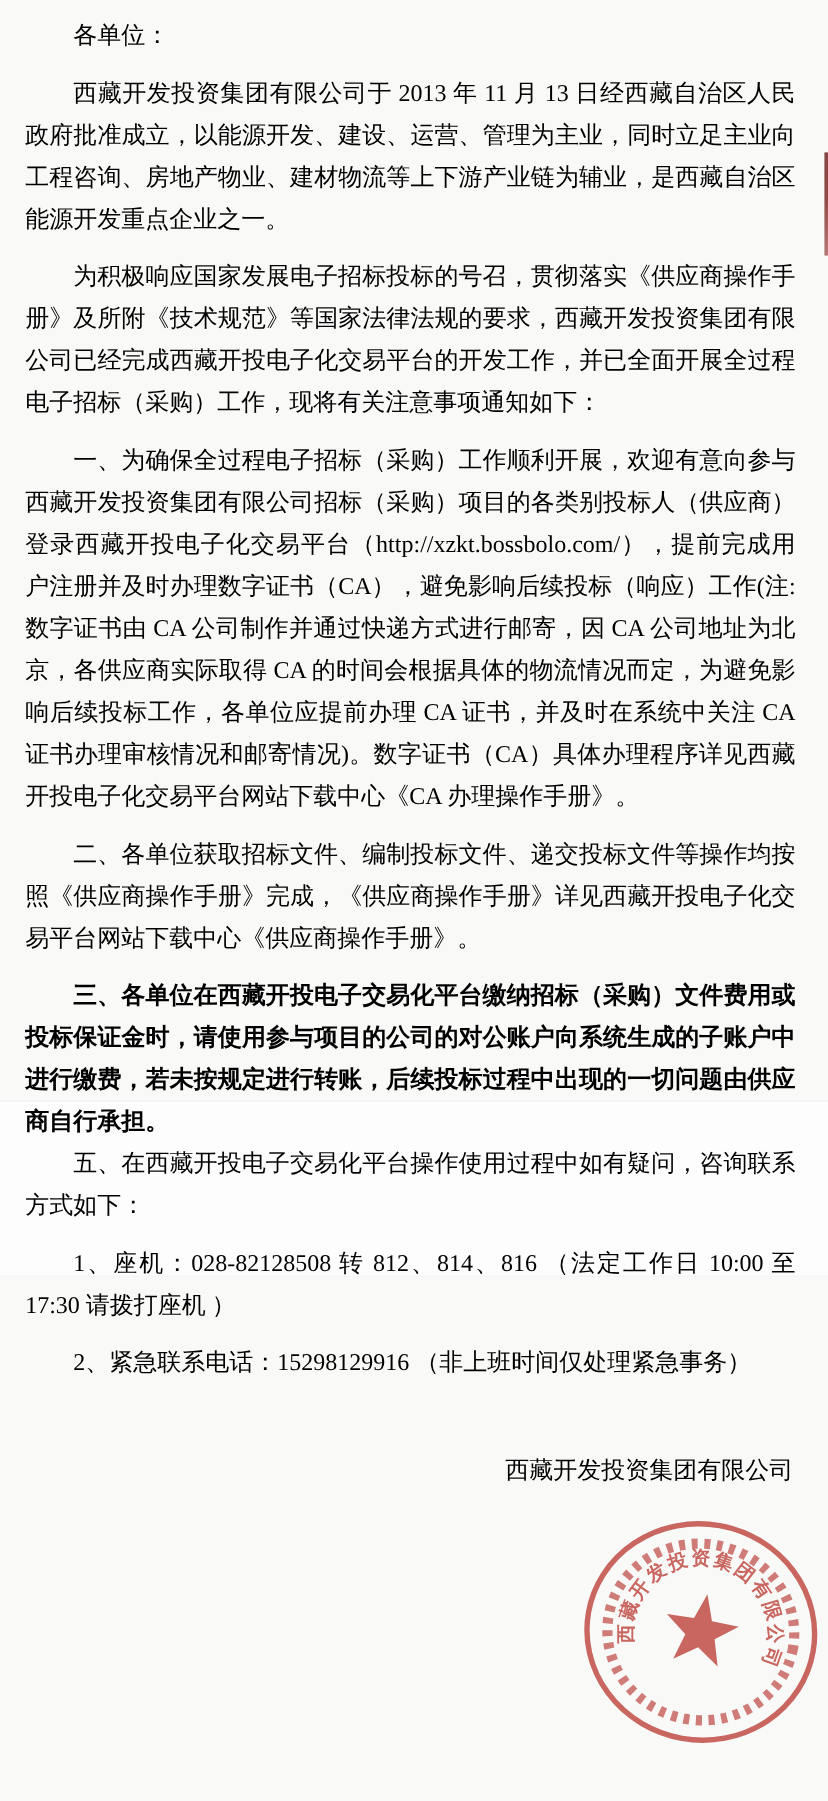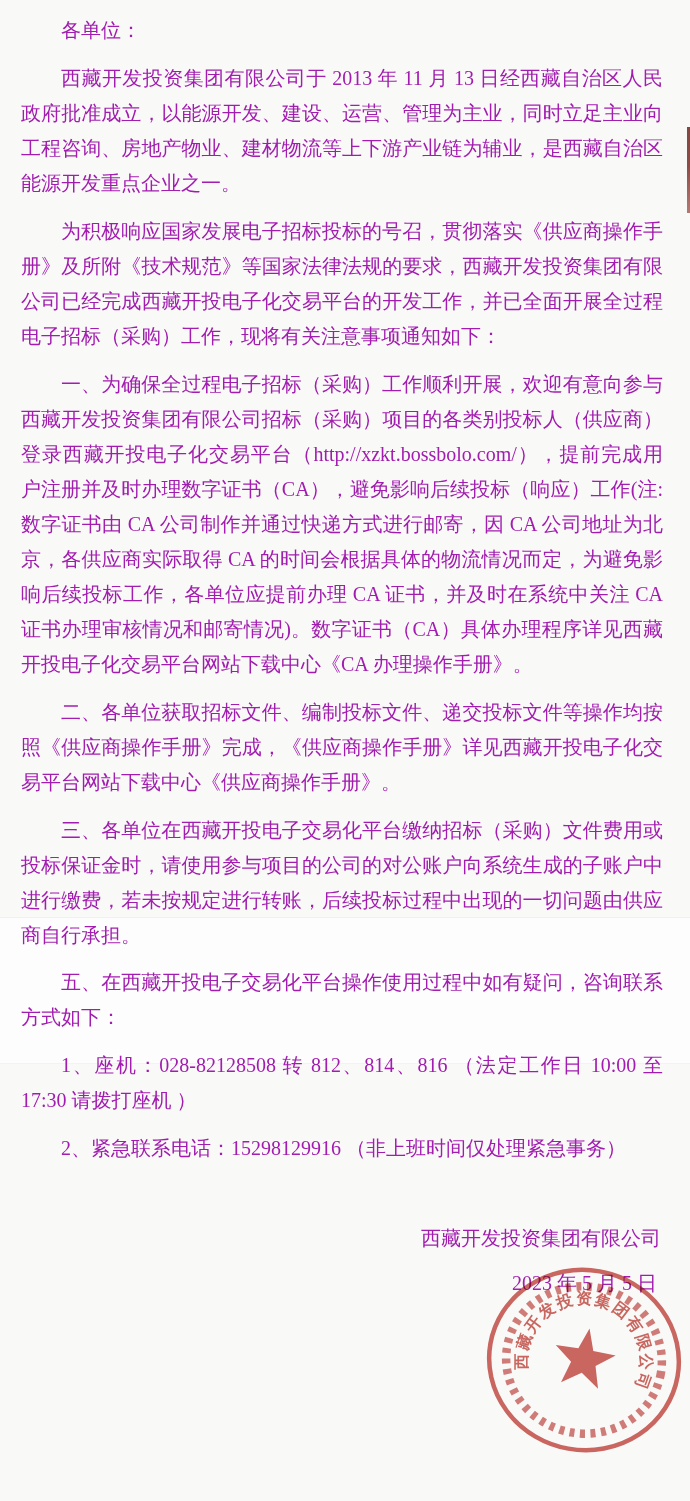--- a/index.html
+++ b/index.html
@@ -3,40 +3,40 @@
 <meta charset="utf-8">
 <style>
   html,body{margin:0;padding:0;background:#e8e8e8;}
   .page{
     position:relative;
     width:690px;height:1501px;
     margin:0 auto;
     background:#f9f9f8;
     overflow:hidden;
     font-family:"Liberation Serif","DejaVu Serif",serif;
-    color:#a21caf;
+    color:#000000;
   }
   
   .scan-band{
     position:absolute;left:0;top:917px;width:690px;height:145px;
     background:#fdfdfe;border-top:1px solid #f1f1f0;border-bottom:1px solid #f3f3f2;
   }
   
   .edge-artifact{
     position:absolute;right:0;top:127px;width:3px;height:86px;
     background:linear-gradient(#6e2721 0%, #7c2d26 45%, #a8625c 100%);
     opacity:.85;
   }
   .doc{
     position:absolute;left:21px;top:13px;width:642px;
     font-size:20px;line-height:35px;text-align:justify;
     z-index:1;
   }
   .para{margin:0 0 13px;text-indent:2em;}
-  .para.tight{margin-bottom:12px;}
+  .para.tight{margin-bottom:0;font-weight:bold;}
   .bold{font-weight:400;}
   .sign-block{margin-top:55px;text-align:right;}
   .sign-company{padding-right:2px;}
   .sign-date{margin-top:10px;padding-right:6px;}
   .stamp{
     position:absolute;left:484px;top:1264px;width:200px;height:192px;
     z-index:2;opacity:.82;mix-blend-mode:multiply;
     pointer-events:none;
   }
 </style>
@@ -64,21 +64,20 @@
 
 
     <p class="para"><span>五、在西藏开投电子交易化平台操作使用过程中如有疑问，咨询联系方式如下：</span></p>
 
     <p class="para"><span>1、座机：028-82128508 转 812、814、816 （法定工作日 10:00 至 17:30 请拨打座机 ）</span></p>
 
     <p class="para"><span>2、紧急联系电话：15298129916 （非上班时间仅处理紧急事务）</span></p>
 
     <div class="sign-block">
       <div class="sign-company">西藏开发投资集团有限公司</div>
-      <div class="sign-date">2023 年 5 月 5 日</div>
     </div>
 
   </div>
 
   <svg class="stamp" viewBox="0 0 200 192" aria-hidden="true">
     <g transform="rotate(10 100 96)" fill="none" stroke="#c2473f">
       <ellipse cx="100" cy="96" rx="95" ry="90" stroke-width="4.5"></ellipse>
       <ellipse cx="100" cy="96" rx="78" ry="73.5" stroke-width="8.5" stroke-dasharray="5 5.5" opacity="0.85"></ellipse>
       <path id="stamp-cn-arc" d="M 46 115 A 57 57 0 1 1 154 115" stroke="none"></path>
       <text fill="#c2473f" stroke="none" font-size="16" letter-spacing="2" font-family="Liberation Serif, DejaVu Serif, serif" font-weight="700">

